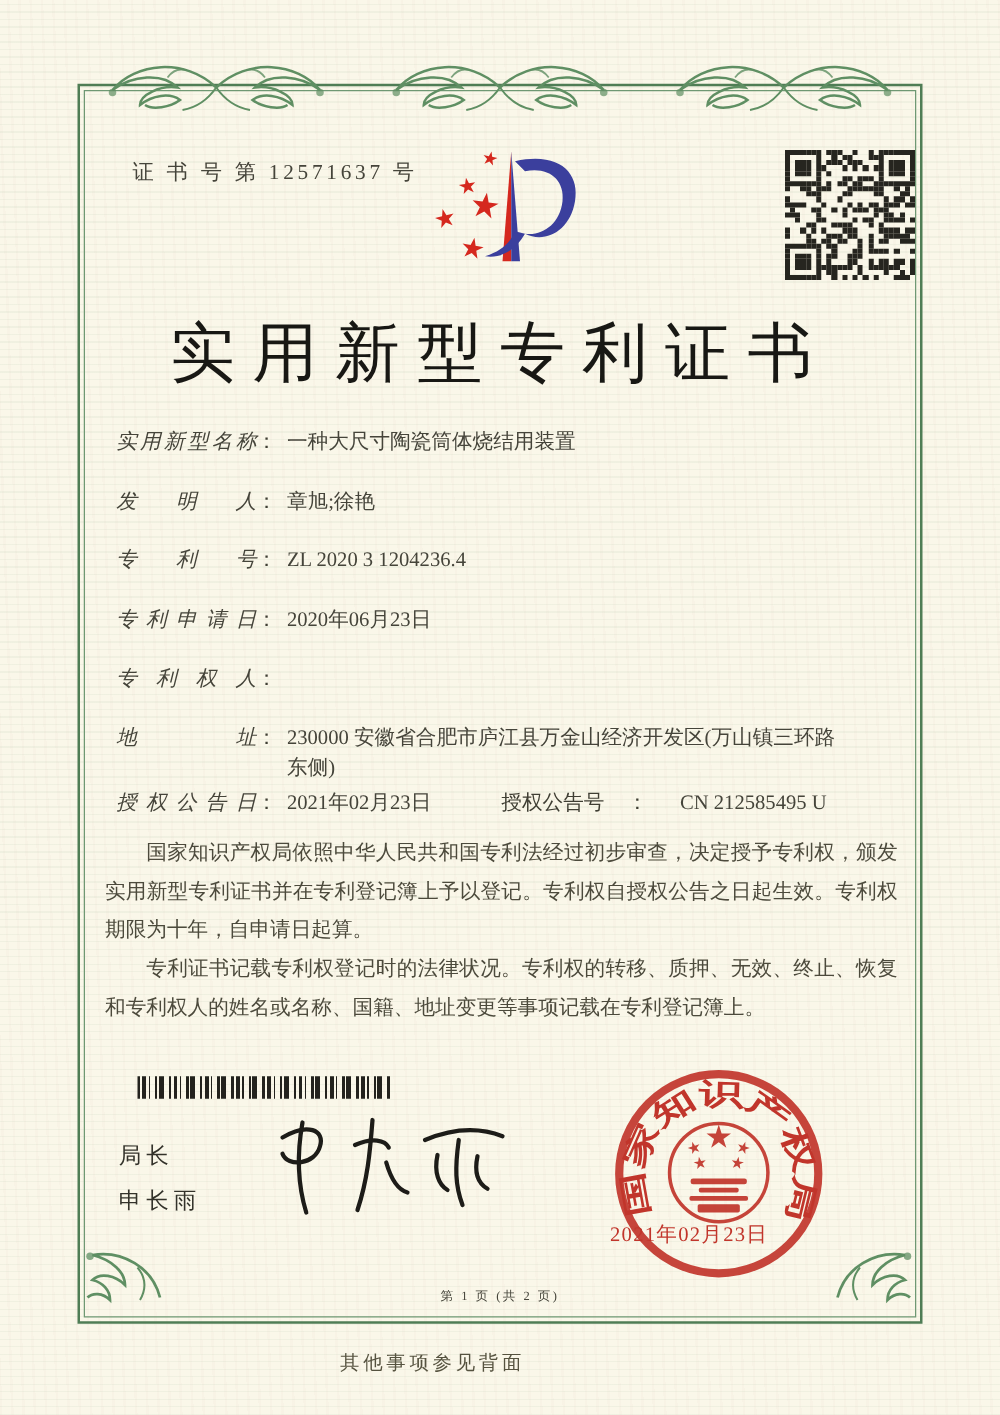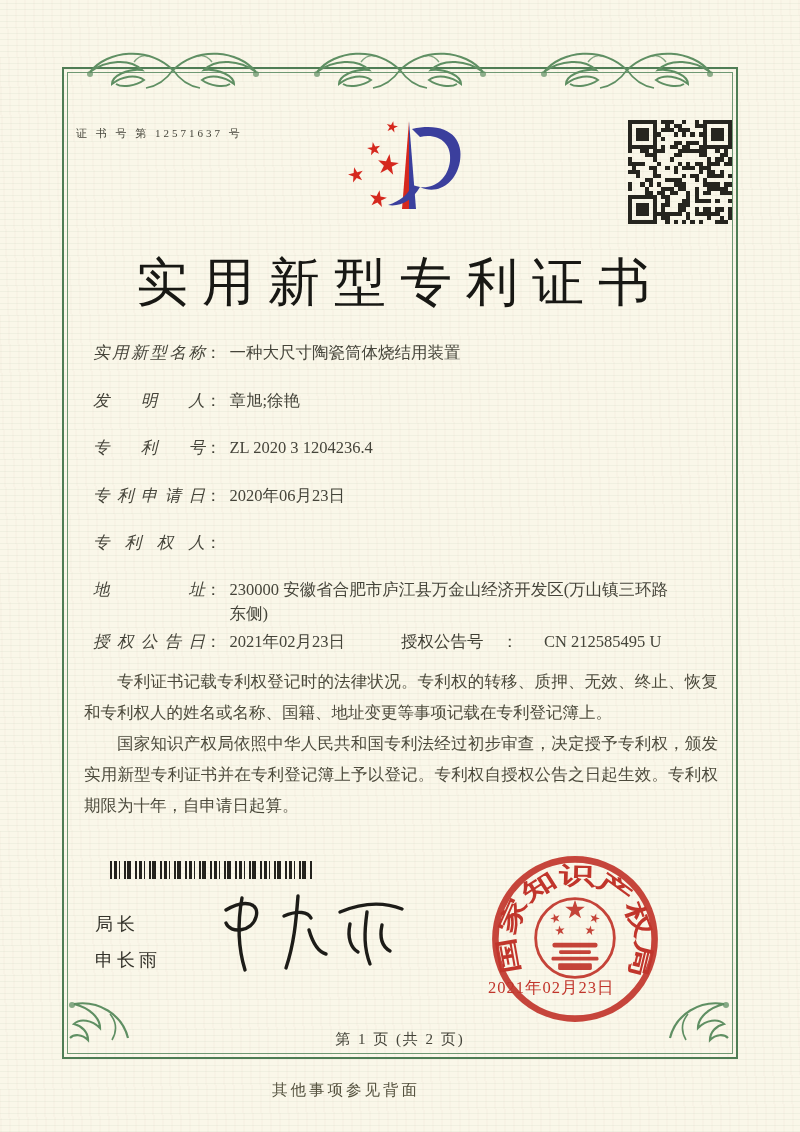--- a/index.html
+++ b/index.html
@@ -13,21 +13,21 @@
     color:#3f3e33;
   }
   .border-frame{
     position:absolute;left:62px;top:67px;width:672px;height:988px;
     border:2px solid #4f7d55;
   }
   .border-frame::after{
     content:"";position:absolute;left:3px;top:3px;right:3px;bottom:3px;
     border:1px solid #6f9873;
   }
-  .cert-no{position:absolute;left:76px;top:126px;font-size:11px;letter-spacing:3px;color:#45443a;}
+  .cert-no{position:absolute;left:106px;top:126px;font-size:17px;letter-spacing:3px;color:#45443a;}
   .logo{position:absolute;left:336px;top:113px;}
   .qr{position:absolute;left:628px;top:120px;width:104px;height:104px;}
   .qr-grid{display:grid;grid-template-columns:repeat(25,1fr);grid-template-rows:repeat(25,1fr);width:104px;height:104px;}
   .qr-grid div{background:transparent;}
   .qr-grid div.on{background:#26251f;}
   .title{
     position:absolute;left:0;top:248px;width:800px;text-align:center;
     font-size:52px;letter-spacing:14px;color:#181814;font-weight:500;
   }
   .fields{position:absolute;left:93px;top:0;width:630px;font-size:16.5px;}
@@ -53,21 +53,21 @@
   }
   .director{position:absolute;left:95px;top:912px;font-size:18px;letter-spacing:4px;color:#33322a;
     font-family:Liberation Serif, serif;}
   .director div{margin-bottom:12px;}
   .signature{position:absolute;left:212px;top:884px;}
   .seal{position:absolute;left:486px;top:850px;}
   .seal-date{
     position:absolute;left:488px;top:977px;width:160px;
     font-size:16.5px;color:#c1352b;letter-spacing:1px;white-space:nowrap;
   }
-  .page-num{position:absolute;left:0;top:1030px;width:800px;text-align:center;font-size:15px;letter-spacing:2px;color:#45443a;}
+  .page-num{position:absolute;left:0;top:1030px;width:800px;text-align:center;font-size:10px;letter-spacing:2px;color:#45443a;}
   .back-note{position:absolute;left:0;top:1080px;width:692px;text-align:center;font-size:15.5px;letter-spacing:3px;color:#55523f;}
   .flourish{position:absolute;color:#5f8f63;}
   svg{display:block;}
 </style>
 </head>
 <body>
 
 <div class="page">
 
   <div class="border-frame"></div>
@@ -804,22 +804,22 @@
       <span class="fvalue">2021年02月23日</span>
       <span class="grant2">
         <span>授权公告号</span>
           <span class="fcolon">：</span>
         <span class="fvalue">CN 212585495 U</span>
       </span>
     </div>
   </div>
 
   <div class="paras">
+    <p>国家知识产权局依照中华人民共和国专利法经过初步审查，决定授予专利权，颁发实用新型专利证书并在专利登记簿上予以登记。专利权自授权公告之日起生效。专利权期限为十年，自申请日起算。</p>
     <p>专利证书记载专利权登记时的法律状况。专利权的转移、质押、无效、终止、恢复和专利权人的姓名或名称、国籍、地址变更等事项记载在专利登记簿上。</p>
-    <p>国家知识产权局依照中华人民共和国专利法经过初步审查，决定授予专利权，颁发实用新型专利证书并在专利登记簿上予以登记。专利权自授权公告之日起生效。专利权期限为十年，自申请日起算。</p>
   </div>
 
   <div class="barcode"></div>
 
   <div class="director">
     <div>局长</div>
     <div>申长雨</div>
   </div>
 
   <div class="signature">

